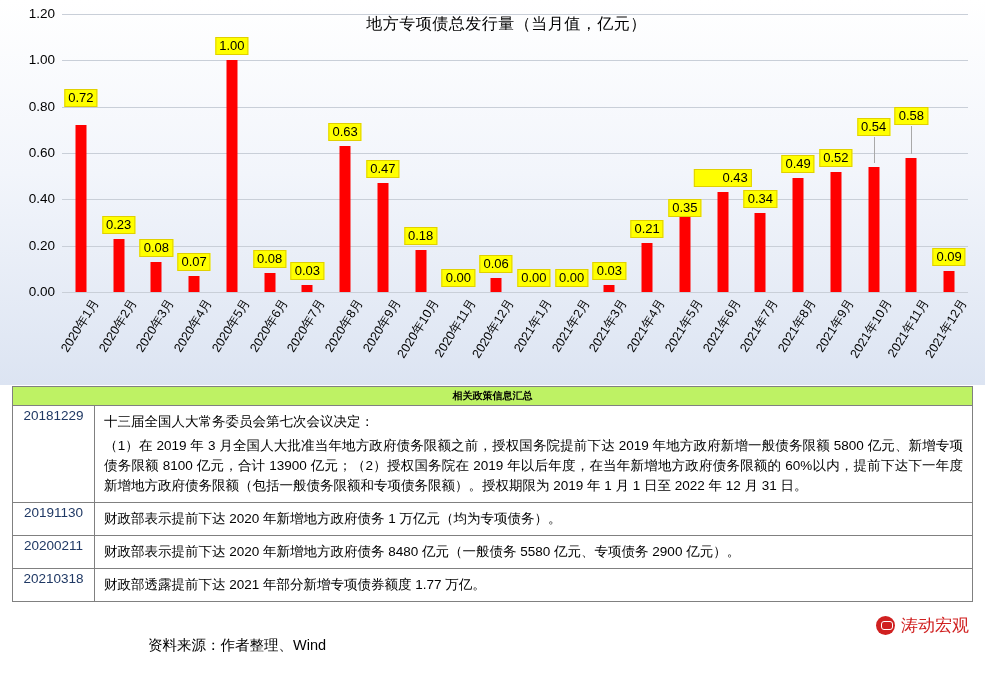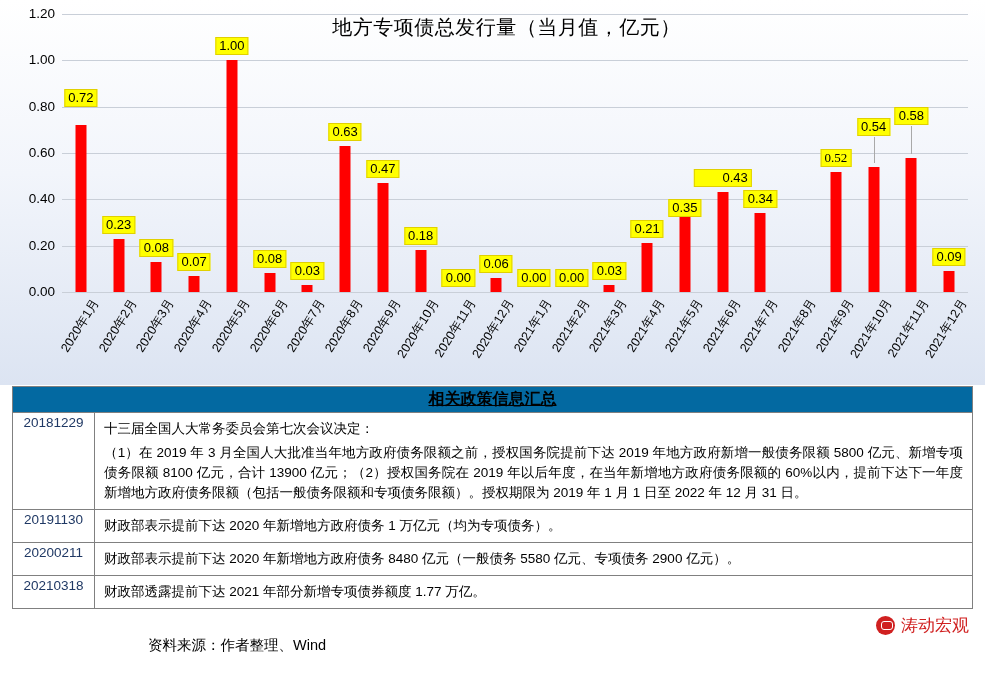--- a/index.html
+++ b/index.html
@@ -12,21 +12,21 @@
   }
   #page { position: relative; width: 985px; height: 673px; }
 
   
   #chart-panel {
     position: absolute; left: 0; top: 0; width: 985px; height: 385px;
     background: linear-gradient(to bottom, #ffffff 0%, #f2f5fb 45%, #dce4f2 100%);
   }
   #chart-title {
     position: absolute; left: 0; top: 14px; width: 985px; text-align: center;
-    font-size: 20px; color: #000; letter-spacing: .5px; padding-left: 28px;
+    font-size: 16px; color: #000; letter-spacing: .5px; padding-left: 28px;
   }
   #plot {
     position: absolute; left: 62px; top: 14px; width: 906px; height: 278px;
   }
   .gridline {
     position: absolute; left: 0; width: 906px; height: 1px; background: #c9cfd8;
   }
   .ytick {
     position: absolute; right: 930px; width: 56px; text-align: right;
     font-size: 13.5px; color: #000;
@@ -70,22 +70,22 @@
   table.policy {
     border-collapse: collapse; width: 961px;
     font-size: 13.5px; color: #000;
   }
   table.policy td, table.policy th {
     border: 1px solid #808080;
     padding: 2px 5px;
     vertical-align: top;
   }
   .tbl-head {
-    background: #0369a1; text-align: center; font-weight: bold; font-size: 16px;
-    padding: 3px 0; color: #000; text-decoration: underline;
+    background: #bef264; text-align: center; font-weight: bold; font-size: 10px;
+    padding: 3px 0; color: #000;
   }
   td.date {
     width: 82px; text-align: center; color: #1f3864; white-space: nowrap;
     font-size: 13.5px;
   }
   td.body { text-align: justify; line-height: 20px; }
   td.body p { margin: 4px; }
   td.body p.indent { text-indent: 0; }
 
   #source {
@@ -205,23 +205,27 @@
           <div class="dlabel" style="bottom: 75px; background: rgb(255, 255, 0);">0.35</div>
         </div>
         <div class="slot" style="left: 641.75px; width: 37.75px;">
           <div class="bar" style="height: 99.6167px; background: rgb(255, 0, 0);"></div>
           <div class="dlabel" style="bottom: 104.617px; background: rgb(255, 255, 0); padding-left: 28px;">0.43</div>
         </div>
         <div class="slot" style="left: 679.5px; width: 37.75px;">
           <div class="bar" style="height: 78.7667px; background: rgb(255, 0, 0);"></div>
           <div class="dlabel" style="bottom: 83.7667px; background: rgb(255, 255, 0);">0.34</div>
         </div>
+        <div class="slot" style="left: 717.25px; width: 37.75px;">
+          <div class="bar" style="height: 113.517px; background: rgb(255, 0, 0);"></div>
+          <div class="dlabel" style="bottom: 118.517px; background: rgb(255, 255, 0);">0.49</div>
+        </div>
         <div class="slot" style="left: 755px; width: 37.75px;">
           <div class="bar" style="height: 120.467px; background: rgb(255, 0, 0);"></div>
-          <div class="dlabel" style="bottom: 125.467px; background: rgb(255, 255, 0); font-family: Liberation Serif, serif;">0.52</div>
+          <div class="dlabel" style="bottom: 125.467px; background: rgb(255, 255, 0);">0.52</div>
         </div>
         <div class="slot" style="left: 792.75px; width: 37.75px;">
           <div class="bar" style="height: 125.1px; background: rgb(255, 0, 0);"></div>
           <div class="leader" style="bottom: 129.1px; height: 26px;"></div>
           <div class="dlabel" style="bottom: 156.1px; background: rgb(255, 255, 0);">0.54</div>
         </div>
         <div class="slot" style="left: 830.5px; width: 37.75px;">
           <div class="bar" style="height: 134.367px; background: rgb(255, 0, 0);"></div>
           <div class="leader" style="bottom: 138.367px; height: 28px;"></div>
           <div class="dlabel" style="bottom: 167.367px; background: rgb(255, 255, 0);">0.58</div>

